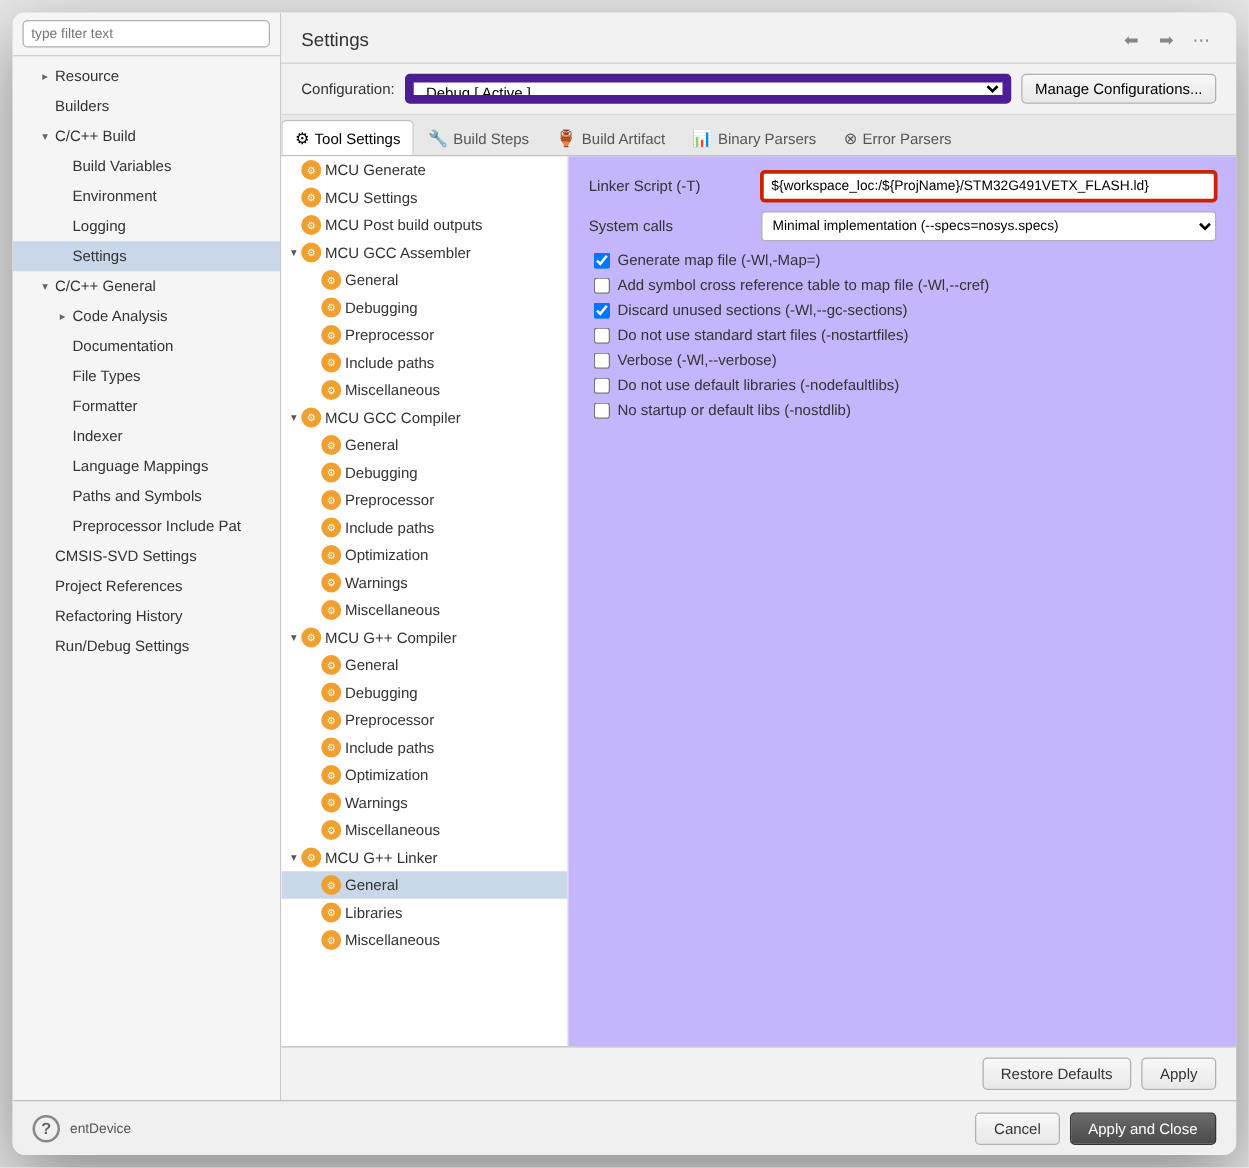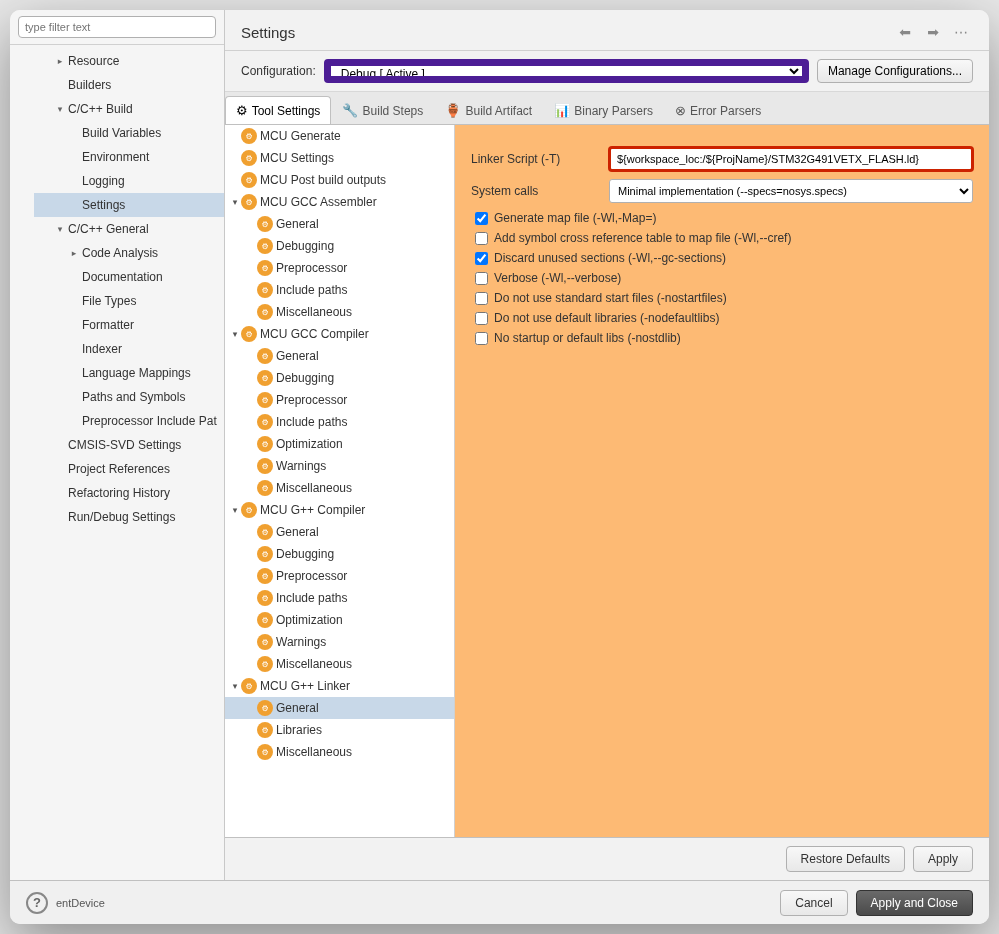--- a/index.html
+++ b/index.html
@@ -83,21 +83,20 @@
     }
     .tree {
       flex: 1;
       overflow-y: auto;
       padding: 4px 0;
     }
     .tree-item {
       padding: 2px 12px;
       cursor: pointer;
       white-space: nowrap;
-      margin-left: 24px;
     }
     .tree-item.selected { background: #c8d8e8; }
     .tree-row {
       display: flex;
       align-items: center;
       padding: 1px 4px;
       height: 20px;
     }
     .chevron {
       width: 12px;
@@ -240,23 +239,23 @@
       align-items: center;
       justify-content: center;
       font-size: 8px;
       color: white;
       margin-right: 3px;
       flex-shrink: 0;
     }
     
     .settings-content {
       flex: 1;
-      padding: 22px 16px;
+      padding: 12px 16px;
       overflow-y: auto;
-      background: #fdba74;
+      background: #c4b5fd;
     }
     .setting-row {
       display: flex;
       align-items: center;
       margin-bottom: 8px;
       gap: 8px;
     }
     .setting-label {
       font-size: 12px;
       color: #333;
@@ -737,25 +736,25 @@
               <div class="checkbox-row">
                 <input type="checkbox" style="">
                 <span class="checkbox-label">Add symbol cross reference table to map file (-Wl,--cref)</span>
               </div>
               <div class="checkbox-row">
                 <input type="checkbox" checked="" style="">
                 <span class="checkbox-label">Discard unused sections (-Wl,--gc-sections)</span>
               </div>
               <div class="checkbox-row">
                 <input type="checkbox" style="">
-                <span class="checkbox-label">Verbose (-Wl,--verbose)</span>
+                <span class="checkbox-label">Do not use standard start files (-nostartfiles)</span>
               </div>
               <div class="checkbox-row">
                 <input type="checkbox" style="">
-                <span class="checkbox-label">Do not use standard start files (-nostartfiles)</span>
+                <span class="checkbox-label">Verbose (-Wl,--verbose)</span>
               </div>
               <div class="checkbox-row">
                 <input type="checkbox" style="">
                 <span class="checkbox-label">Do not use default libraries (-nodefaultlibs)</span>
               </div>
               <div class="checkbox-row">
                 <input type="checkbox" style="">
                 <span class="checkbox-label">No startup or default libs (-nostdlib)</span>
               </div>
             </div>

